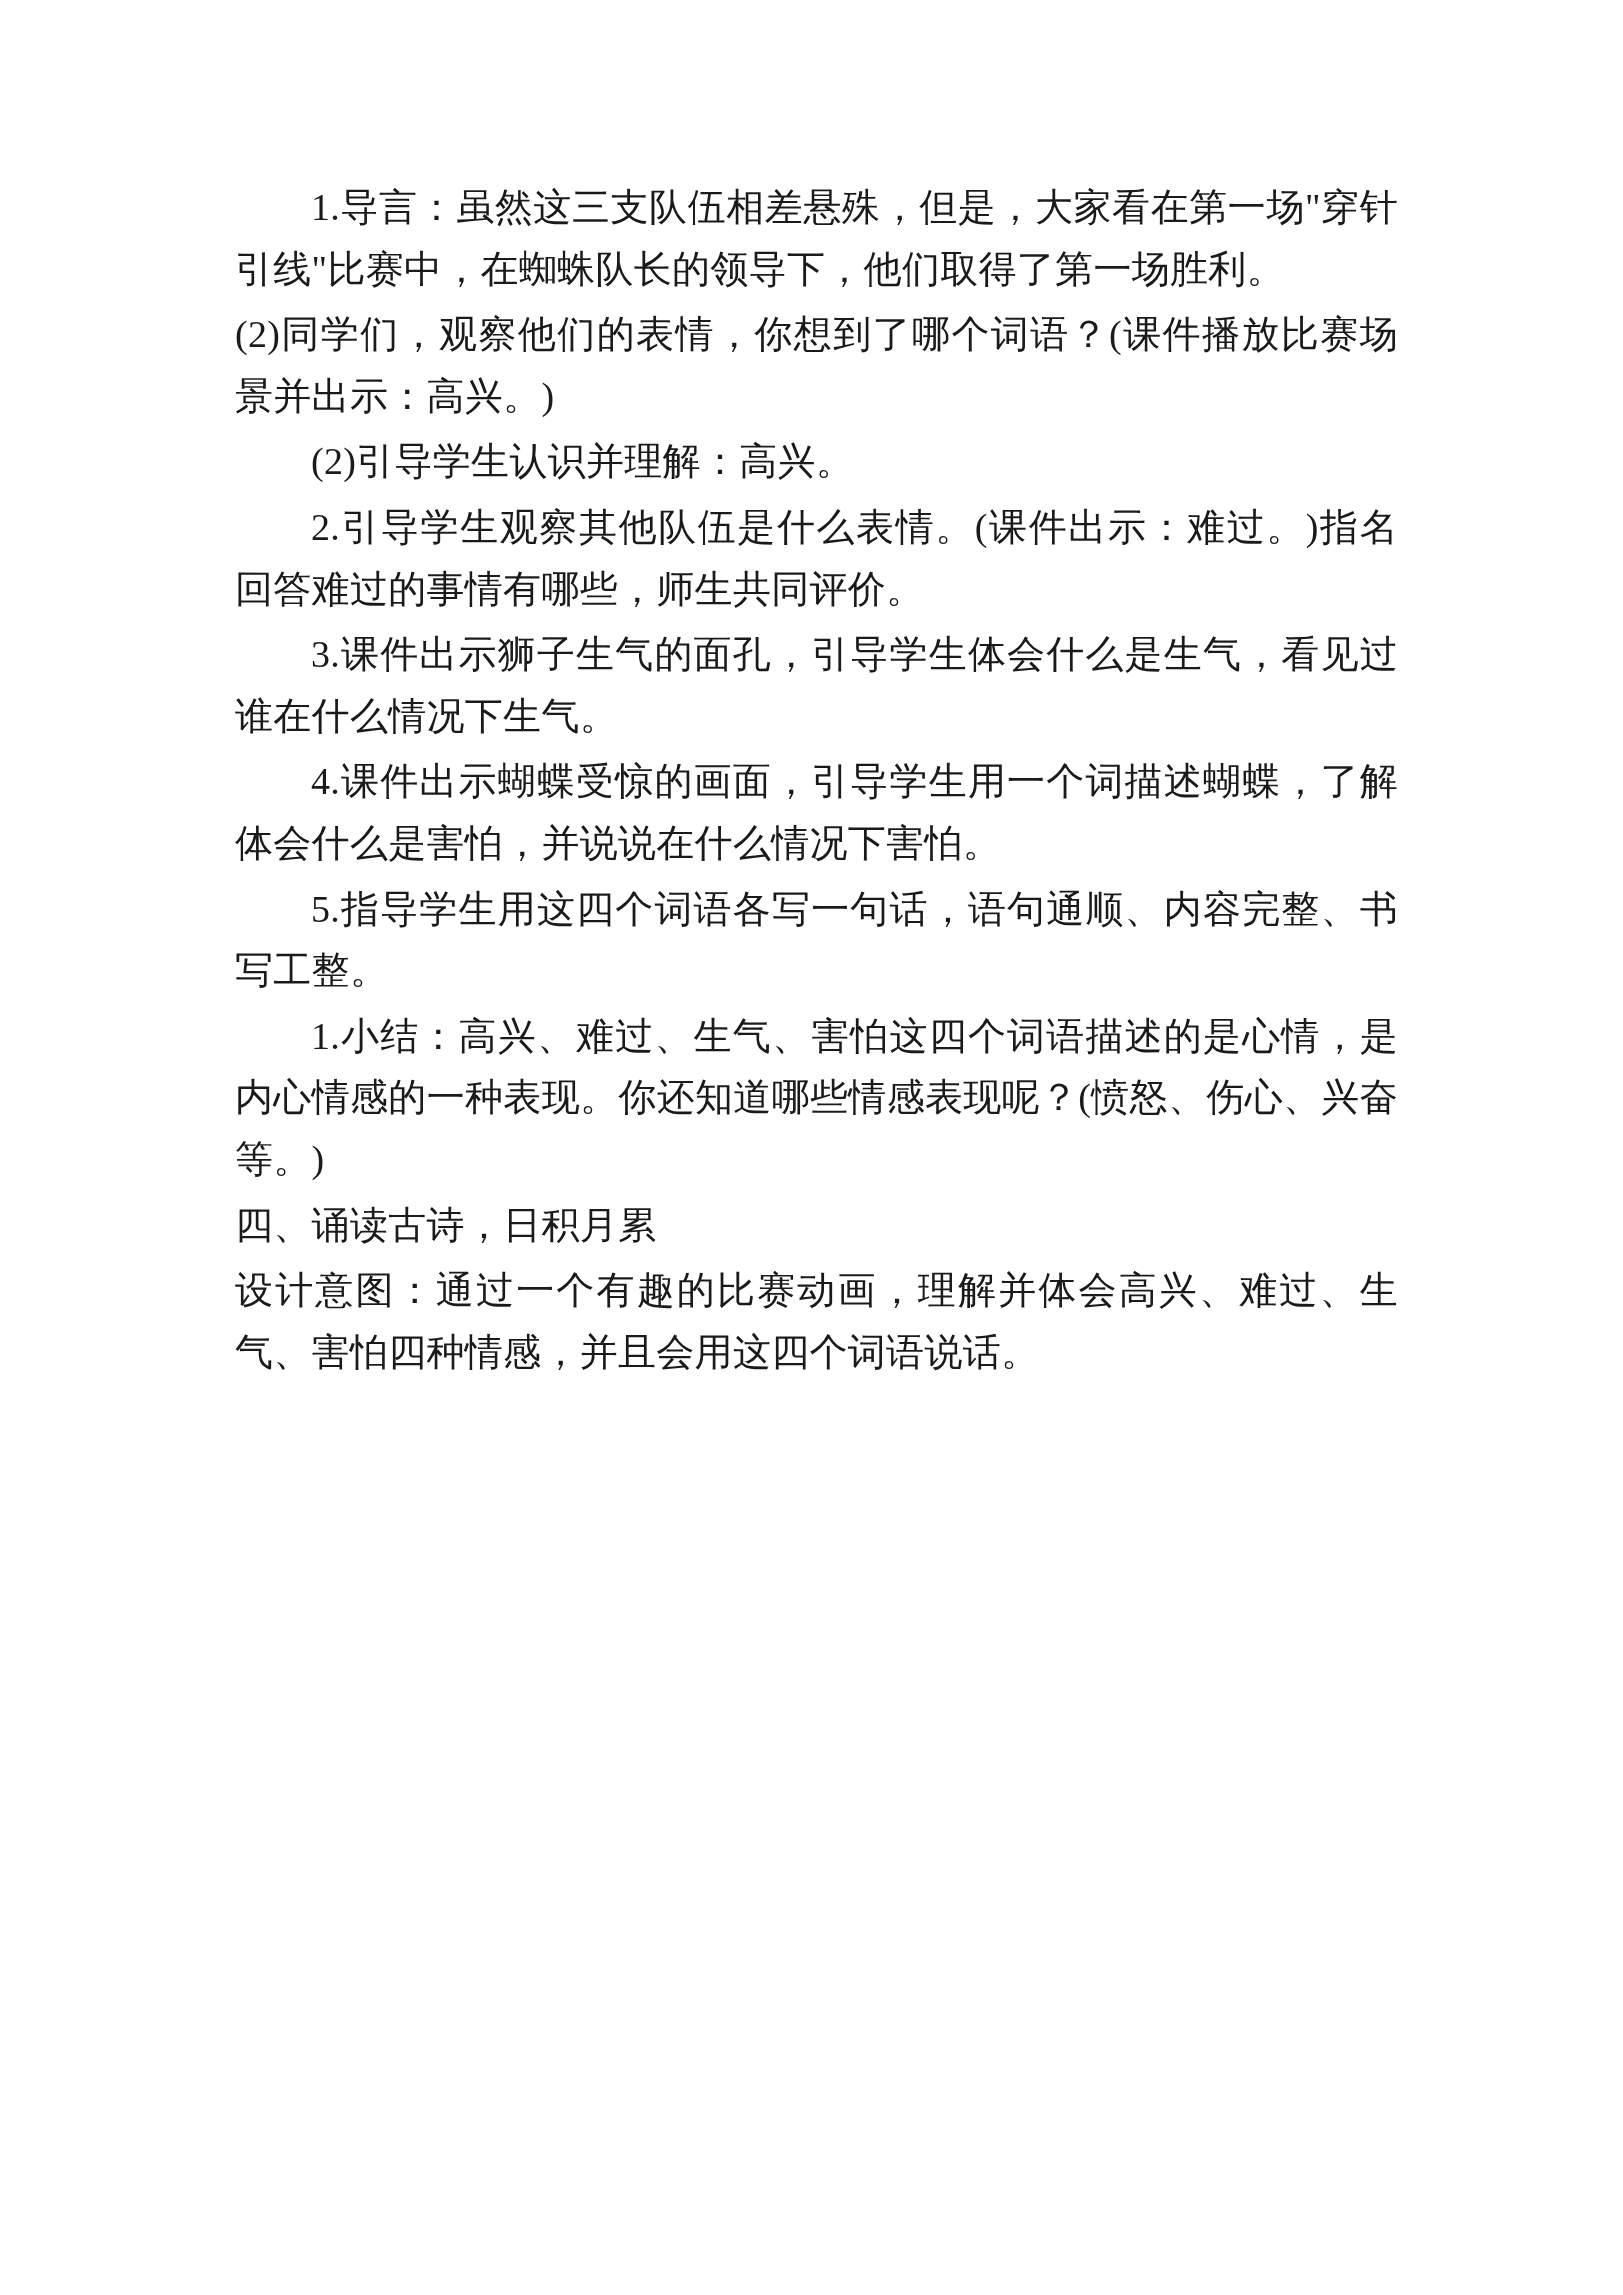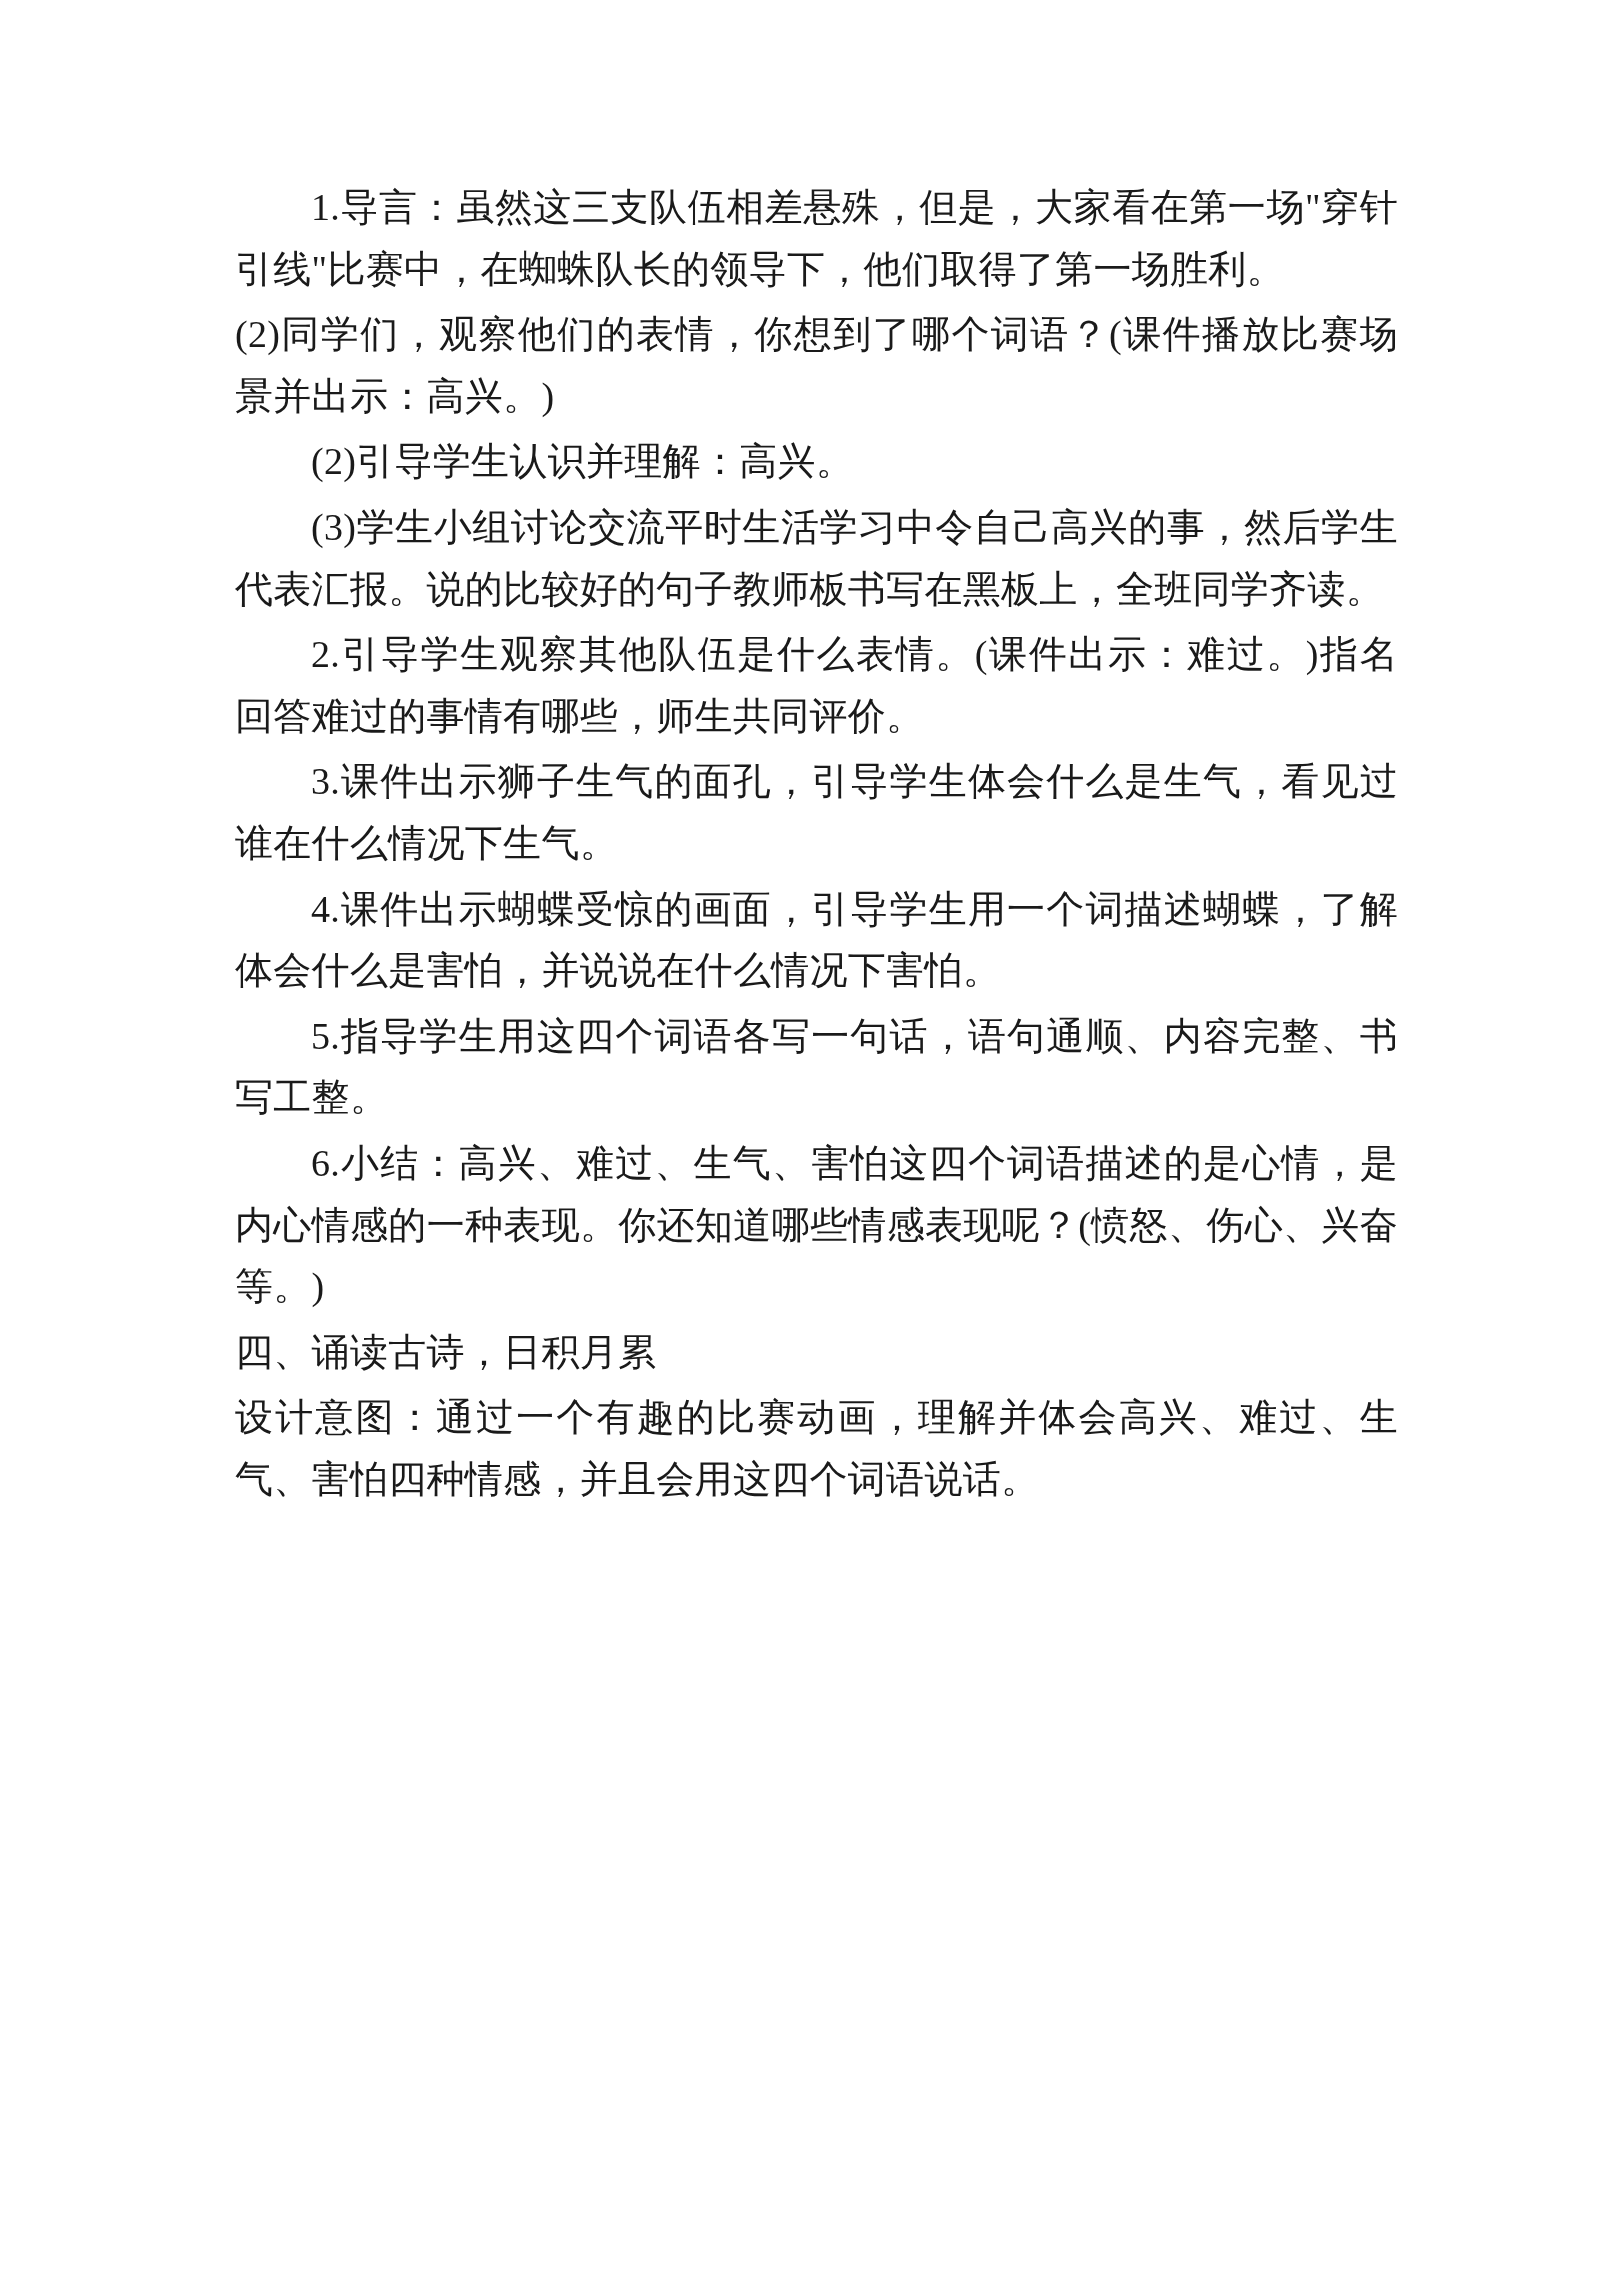--- a/index.html
+++ b/index.html
@@ -39,23 +39,22 @@
   }
 </style>
 </head>
 <body>
 
 <div class="page">
   <div class="doc-body">
     <p class="indent">1.导言：虽然这三支队伍相差悬殊，但是，大家看在第一场"穿针引线"比赛中，在蜘蛛队长的领导下，他们取得了第一场胜利。</p>
     <p class="noindent">(2)同学们，观察他们的表情，你想到了哪个词语？(课件播放比赛场景并出示：高兴。)</p>
     <p class="indent">(2)引导学生认识并理解：高兴。</p>
-    <p class="indent">(3)学生小组讨论交流平时生活学习中令自己高兴的事，然后学生代表汇报。说的比较好的句子教师板书写在黑板上，全班同学齐读。</p>
     <p class="indent">2.引导学生观察其他队伍是什么表情。(课件出示：难过。)指名回答难过的事情有哪些，师生共同评价。</p>
     <p class="indent">3.课件出示狮子生气的面孔，引导学生体会什么是生气，看见过谁在什么情况下生气。</p>
     <p class="indent">4.课件出示蝴蝶受惊的画面，引导学生用一个词描述蝴蝶，了解体会什么是害怕，并说说在什么情况下害怕。</p>
     <p class="indent">5.指导学生用这四个词语各写一句话，语句通顺、内容完整、书写工整。</p>
-    <p class="indent">6.小结：高兴、难过、生气、害怕这四个词语描述的是心情，是内心情感的一种表现。你还知道哪些情感表现呢？(愤怒、伤心、兴奋等。)</p>
+    <p class="indent">1.小结：高兴、难过、生气、害怕这四个词语描述的是心情，是内心情感的一种表现。你还知道哪些情感表现呢？(愤怒、伤心、兴奋等。)</p>
     <p class="noindent">四、诵读古诗，日积月累</p>
     <p class="noindent">设计意图：通过一个有趣的比赛动画，理解并体会高兴、难过、生气、害怕四种情感，并且会用这四个词语说话。</p>
   </div>
 </div>
 
 
 </body></html>

